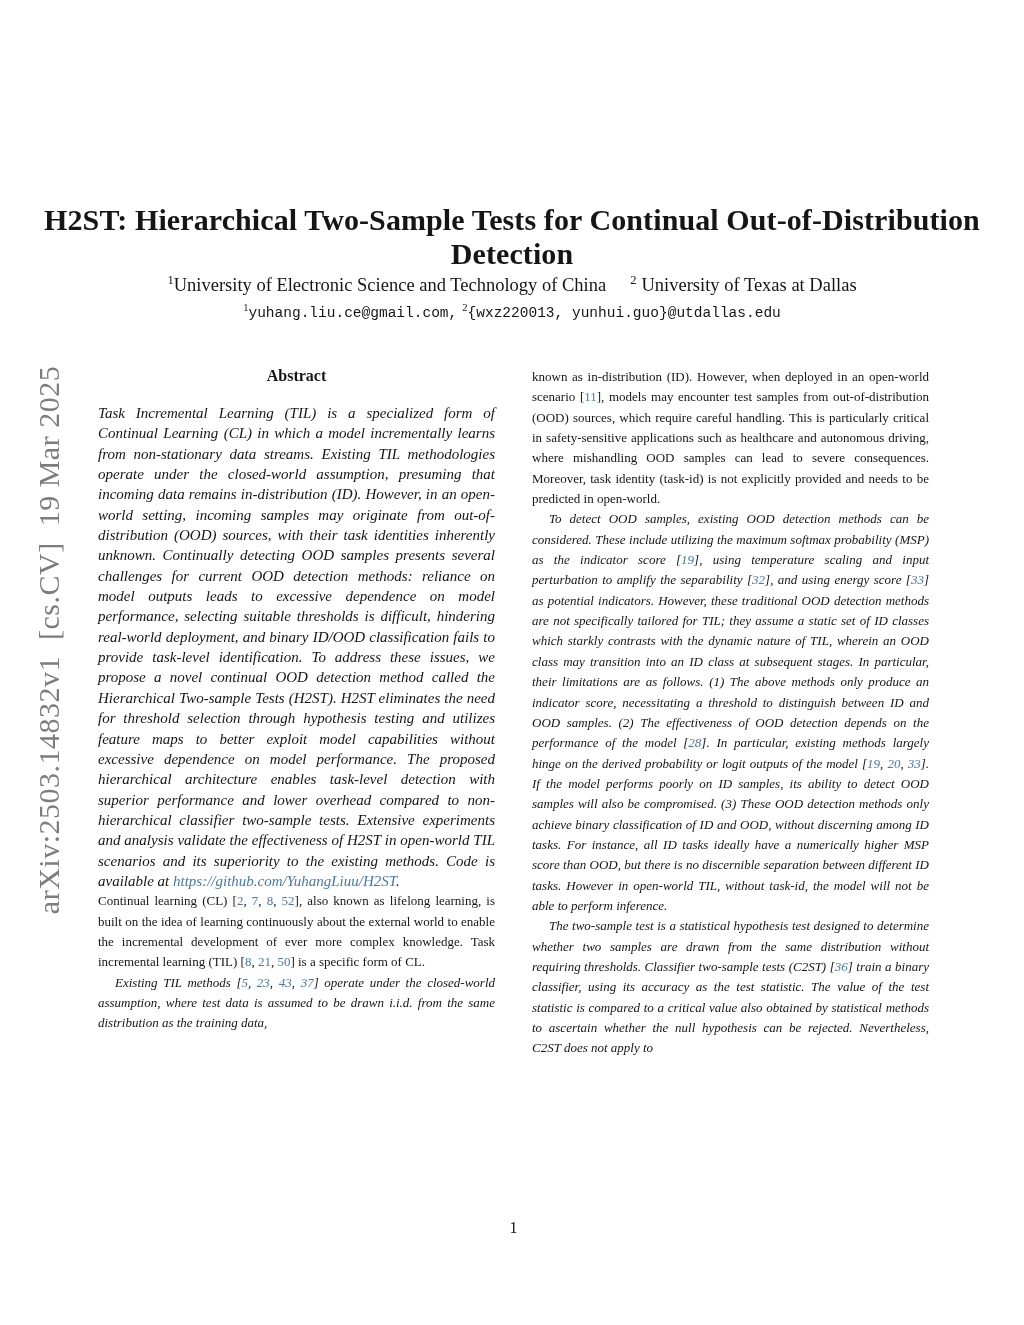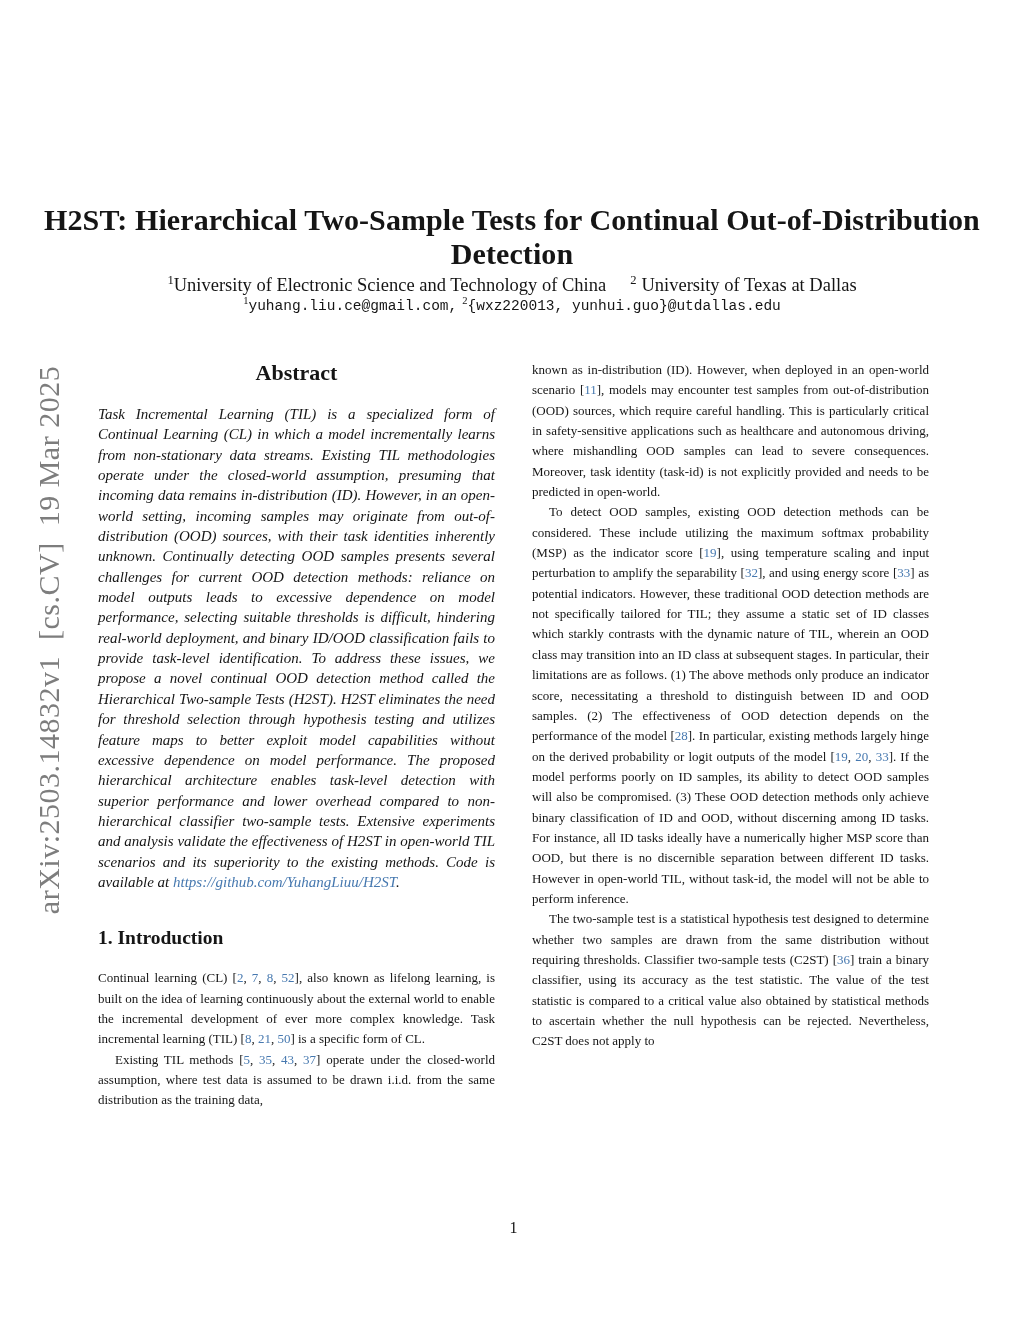--- a/index.html
+++ b/index.html
@@ -44,36 +44,36 @@
   .affiliations{
     margin-top:4px;
     display:flex;
     justify-content:center;
     gap:24px;
     font-size:18.5px;
   }
   .affil-space{ margin-left:5px; }
   sup{ font-size:68%; vertical-align:super; line-height:0; }
   .emails{
-    margin-top:0;
+    margin-top:7px;
     font-size:15.5px;
   }
   .emails .mono{ font-family:"Liberation Mono","DejaVu Sans Mono",monospace; font-size:14.5px; }
   .emails .gap{ display:inline-block; width:5px; }
   .columns{
     margin:46px 0 0 98px;
     width:831px;
     display:flex;
     gap:37px;
     align-items:flex-start;
   }
   .col{ width:397px; }
   .abstract-heading{
     text-align:center;
-    font-size:22px;
+    font-size:16px;
     font-weight:bold;
     margin-bottom:18px;
   }
   .abstract-text{
     font-style:italic;
     font-size:15px;
     line-height:20.35px;
     text-align:justify;
     hyphens:auto;
     -webkit-hyphens:auto;
@@ -84,21 +84,21 @@
     text-align:left;
     margin:35px 0 19px 0;
   }
   p.body{
     font-size:13px;
     line-height:20.35px;
     text-align:justify;
     hyphens:auto;
     -webkit-hyphens:auto;
   }
-  p.indent{ text-indent:17px; }
+  p.indent{ text-indent:17px;font-style:italic; }
   .seg-cite{ color:var(--citation-blue); }
   .seg-link{ color:var(--citation-blue); }
   .page-number{
     position:absolute;
     top:1219px;
     left:98px;
     width:831px;
     text-align:center;
     font-size:16px;
   }
@@ -123,23 +123,22 @@
       <sup>1</sup><span class="mono">yuhang.liu.ce@gmail.com,</span><span class="gap"></span><sup>2</sup><span class="mono">{wxz220013, yunhui.guo}@utdallas.edu</span>
     </div>
   </header>
 
   <div class="columns">
 
     <div class="col">
       <h2 class="abstract-heading">Abstract</h2>
       <p class="abstract-text"><span>Task Incremental Learning (TIL) is a specialized form of Continual Learning (CL) in which a model incrementally learns from non-stationary data streams.  Existing TIL methodologies operate under the closed-world assumption, presuming that incoming data remains in-distribution (ID). However, in an open-world setting, incoming samples may originate from out-of-distribution (OOD) sources, with their task identities inherently unknown.  Continually detecting OOD samples presents several challenges for current OOD detection methods:  reliance on model outputs leads to excessive dependence on model performance, selecting suitable thresholds is difficult, hindering real-world deployment, and binary ID/OOD classification fails to provide task-level identification.  To address these issues, we propose a novel continual OOD detection method called the Hierarchical Two-sample Tests (H2ST). H2ST eliminates the need for threshold selection through hypothesis testing and utilizes feature maps to better exploit model capabilities without excessive dependence on model performance. The proposed hierarchical architecture enables task-level detection with superior performance and lower overhead compared to non-hierarchical classifier two-sample tests. Extensive experiments and analysis validate the effectiveness of H2ST in open-world TIL scenarios and its superiority to the existing methods.  Code is available at </span><span class="seg-link">https://github.com/YuhangLiuu/H2ST</span><span>.</span></p>
 
-      <h2 class="section-heading">1. Introduction</h2>
       <p class="body"><span>Continual learning (CL) [</span><span class="seg-cite">2</span><span>, </span><span class="seg-cite">7</span><span>, </span><span class="seg-cite">8</span><span>, </span><span class="seg-cite">52</span><span>], also known as lifelong learning, is built on the idea of learning continuously about the external world to enable the incremental development of ever more complex knowledge.  Task incremental learning (TIL) [</span><span class="seg-cite">8</span><span>, </span><span class="seg-cite">21</span><span>, </span><span class="seg-cite">50</span><span>] is a specific form of CL.</span></p>
-      <p class="body indent"><span>Existing TIL methods [</span><span class="seg-cite">5</span><span>, </span><span class="seg-cite">35</span><span>, </span><span class="seg-cite">43</span><span>, </span><span class="seg-cite">37</span><span>] operate under the closed-world assumption, where test data is assumed to be drawn i.i.d. from the same distribution as the training data,</span></p>
+      <p class="body indent"><span>Existing TIL methods [</span><span class="seg-cite">5</span><span>, </span><span class="seg-cite">23</span><span>, </span><span class="seg-cite">43</span><span>, </span><span class="seg-cite">37</span><span>] operate under the closed-world assumption, where test data is assumed to be drawn i.i.d. from the same distribution as the training data,</span></p>
     </div>
 
     <div class="col">
       <p class="body"><span>known as in-distribution (ID). However, when deployed in an open-world scenario [</span><span class="seg-cite">11</span><span>], models may encounter test samples from out-of-distribution (OOD) sources, which require careful handling. This is particularly critical in safety-sensitive applications such as healthcare and autonomous driving, where mishandling OOD samples can lead to severe consequences. Moreover, task identity (task-id) is not explicitly provided and needs to be predicted in open-world.</span></p>
       <p class="body indent"><span>To detect OOD samples, existing OOD detection methods can be considered.  These include utilizing the maximum softmax probability (MSP) as the indicator score [</span><span class="seg-cite">19</span><span>], using temperature scaling and input perturbation to amplify the separability [</span><span class="seg-cite">32</span><span>], and using energy score [</span><span class="seg-cite">33</span><span>] as potential indicators.  However, these traditional OOD detection methods are not specifically tailored for TIL; they assume a static set of ID classes which starkly contrasts with the dynamic nature of TIL, wherein an OOD class may transition into an ID class at subsequent stages.  In particular, their limitations are as follows. (1) The above methods only produce an indicator score, necessitating a threshold to distinguish between ID and OOD samples. (2) The effectiveness of OOD detection depends on the performance of the model [</span><span class="seg-cite">28</span><span>]. In particular, existing methods largely hinge on the derived probability or logit outputs of the model [</span><span class="seg-cite">19</span><span>, </span><span class="seg-cite">20</span><span>, </span><span class="seg-cite">33</span><span>]. If the model performs poorly on ID samples, its ability to detect OOD samples will also be compromised.  (3) These OOD detection methods only achieve binary classification of ID and OOD, without discerning among ID tasks. For instance, all ID tasks ideally have a numerically higher MSP score than OOD, but there is no discernible separation between different ID tasks. However in open-world TIL, without task-id, the model will not be able to perform inference.</span></p>
       <p class="body indent"><span>The two-sample test is a statistical hypothesis test designed to determine whether two samples are drawn from the same distribution without requiring thresholds.  Classifier two-sample tests (C2ST) [</span><span class="seg-cite">36</span><span>] train a binary classifier, using its accuracy as the test statistic.  The value of the test statistic is compared to a critical value also obtained by statistical methods to ascertain whether the null hypothesis can be rejected. Nevertheless, C2ST does not apply to</span></p>
     </div>
 
   </div>
 

